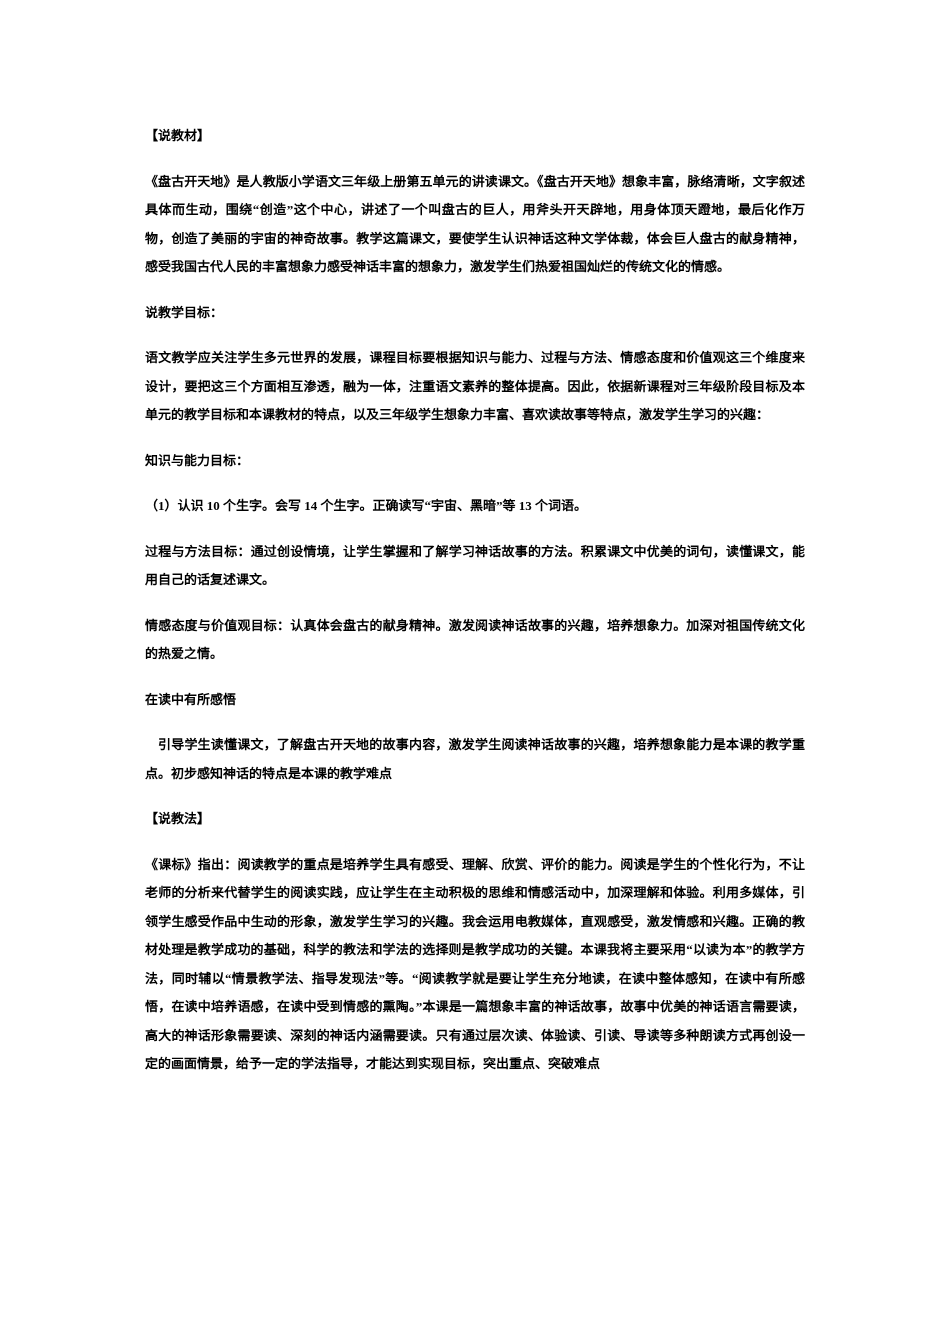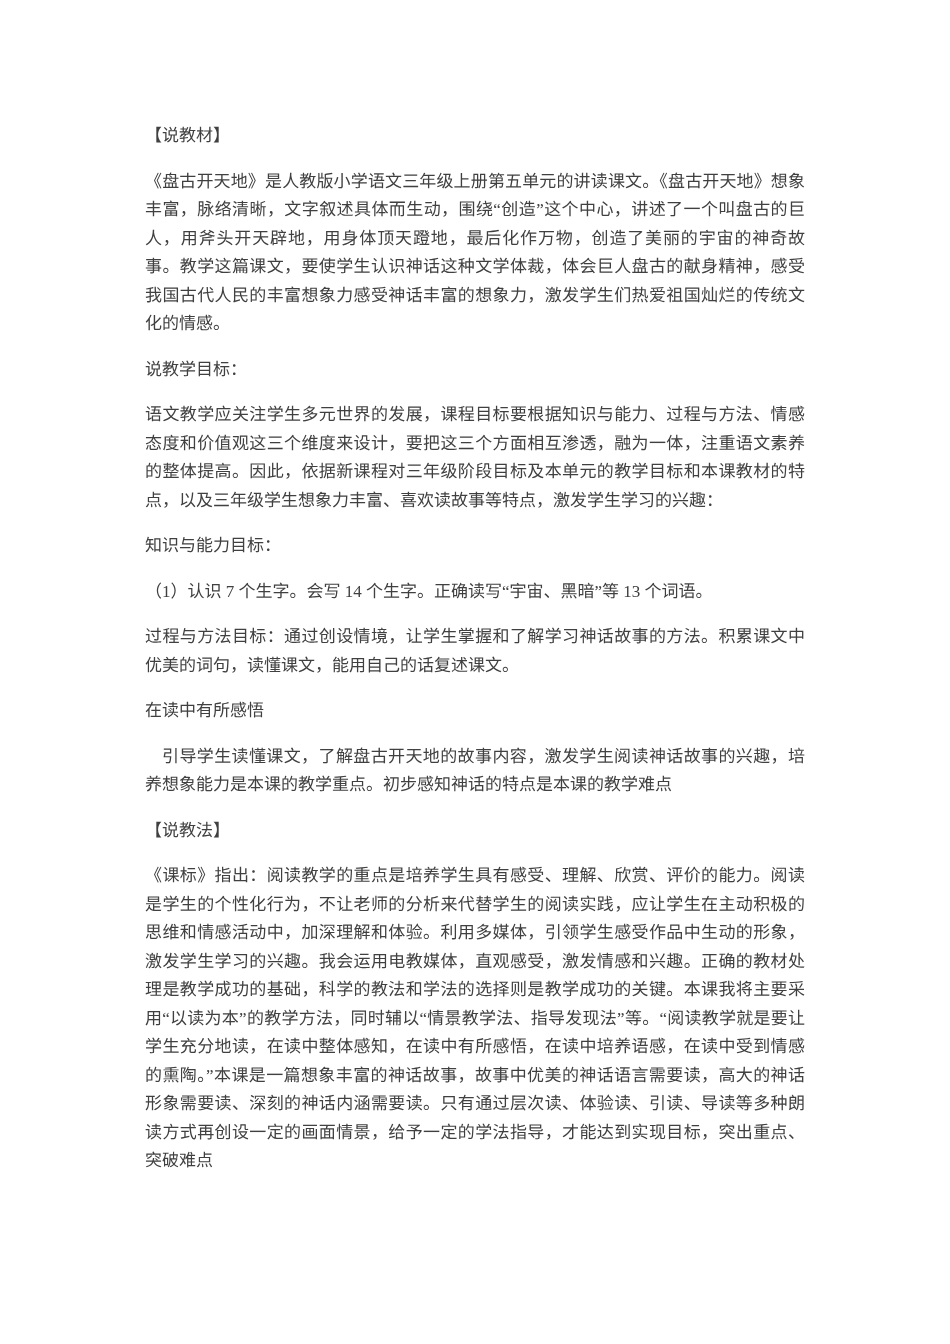--- a/index.html
+++ b/index.html
@@ -21,23 +21,24 @@
     top: 0;
     width: 950px;
     height: 1344px;
     background: #ffffff;
   }
   .doc-content {
     position: absolute;
     left: 145px;
     top: 122px;
     width: 660px;
-    color: #404040;
-    font-size: 17px;
+    color: #000000;
+    font-size: 13px;
     line-height: 28.5px;
+    font-weight: bold;
   }
   .doc-content p {
     margin: 0 0 17px 0;
     padding: 0;
     text-align: justify;
     word-break: break-all;
   }
   .doc-content p.block-heading {
     text-align: left;
   }
@@ -57,25 +58,26 @@
     <p class="block-heading">【说教材】</p>
 
     <p>《盘古开天地》是人教版小学语文三年级上册第五单元的讲读课文。《盘古开天地》想象丰富，脉络清晰，文字叙述具体而生动，围绕“创造”这个中心，讲述了一个叫盘古的巨人，用斧头开天辟地，用身体顶天蹬地，最后化作万物，创造了美丽的宇宙的神奇故事。教学这篇课文，要使学生认识神话这种文学体裁，体会巨人盘古的献身精神，感受我国古代人民的丰富想象力感受神话丰富的想象力，激发学生们热爱祖国灿烂的传统文化的情感。</p>
 
     <p class="block-heading">说教学目标：</p>
 
     <p>语文教学应关注学生多元世界的发展，课程目标要根据知识与能力、过程与方法、情感态度和价值观这三个维度来设计，要把这三个方面相互渗透，融为一体，注重语文素养的整体提高。因此，依据新课程对三年级阶段目标及本单元的教学目标和本课教材的特点，以及三年级学生想象力丰富、喜欢读故事等特点，激发学生学习的兴趣：</p>
 
     <p class="block-heading">知识与能力目标：</p>
 
-    <p>（1）认识 7 个生字。会写 14 个生字。正确读写“宇宙、黑暗”等 13 个词语。</p>
+    <p>（1）认识 10 个生字。会写 14 个生字。正确读写“宇宙、黑暗”等 13 个词语。</p>
 
 
     <p>过程与方法目标：通过创设情境，让学生掌握和了解学习神话故事的方法。积累课文中优美的词句，读懂课文，能用自己的话复述课文。</p>
 
+    <p>情感态度与价值观目标：认真体会盘古的献身精神。激发阅读神话故事的兴趣，培养想象力。加深对祖国传统文化的热爱之情。</p>
 
     <p class="block-heading">在读中有所感悟</p>
 
     <p class="indented">引导学生读懂课文，了解盘古开天地的故事内容，激发学生阅读神话故事的兴趣，培养想象能力是本课的教学重点。初步感知神话的特点是本课的教学难点</p>
 
     <p class="block-heading">【说教法】</p>
 
     <p>《课标》指出：阅读教学的重点是培养学生具有感受、理解、欣赏、评价的能力。阅读是学生的个性化行为，不让老师的分析来代替学生的阅读实践，应让学生在主动积极的思维和情感活动中，加深理解和体验。利用多媒体，引领学生感受作品中生动的形象，激发学生学习的兴趣。我会运用电教媒体，直观感受，激发情感和兴趣。正确的教材处理是教学成功的基础，科学的教法和学法的选择则是教学成功的关键。本课我将主要采用“以读为本”的教学方法，同时辅以“情景教学法、指导发现法”等。“阅读教学就是要让学生充分地读，在读中整体感知，在读中有所感悟，在读中培养语感，在读中受到情感的熏陶。”本课是一篇想象丰富的神话故事，故事中优美的神话语言需要读，高大的神话形象需要读、深刻的神话内涵需要读。只有通过层次读、体验读、引读、导读等多种朗读方式再创设一定的画面情景，给予一定的学法指导，才能达到实现目标，突出重点、突破难点</p>
 
   </div>

